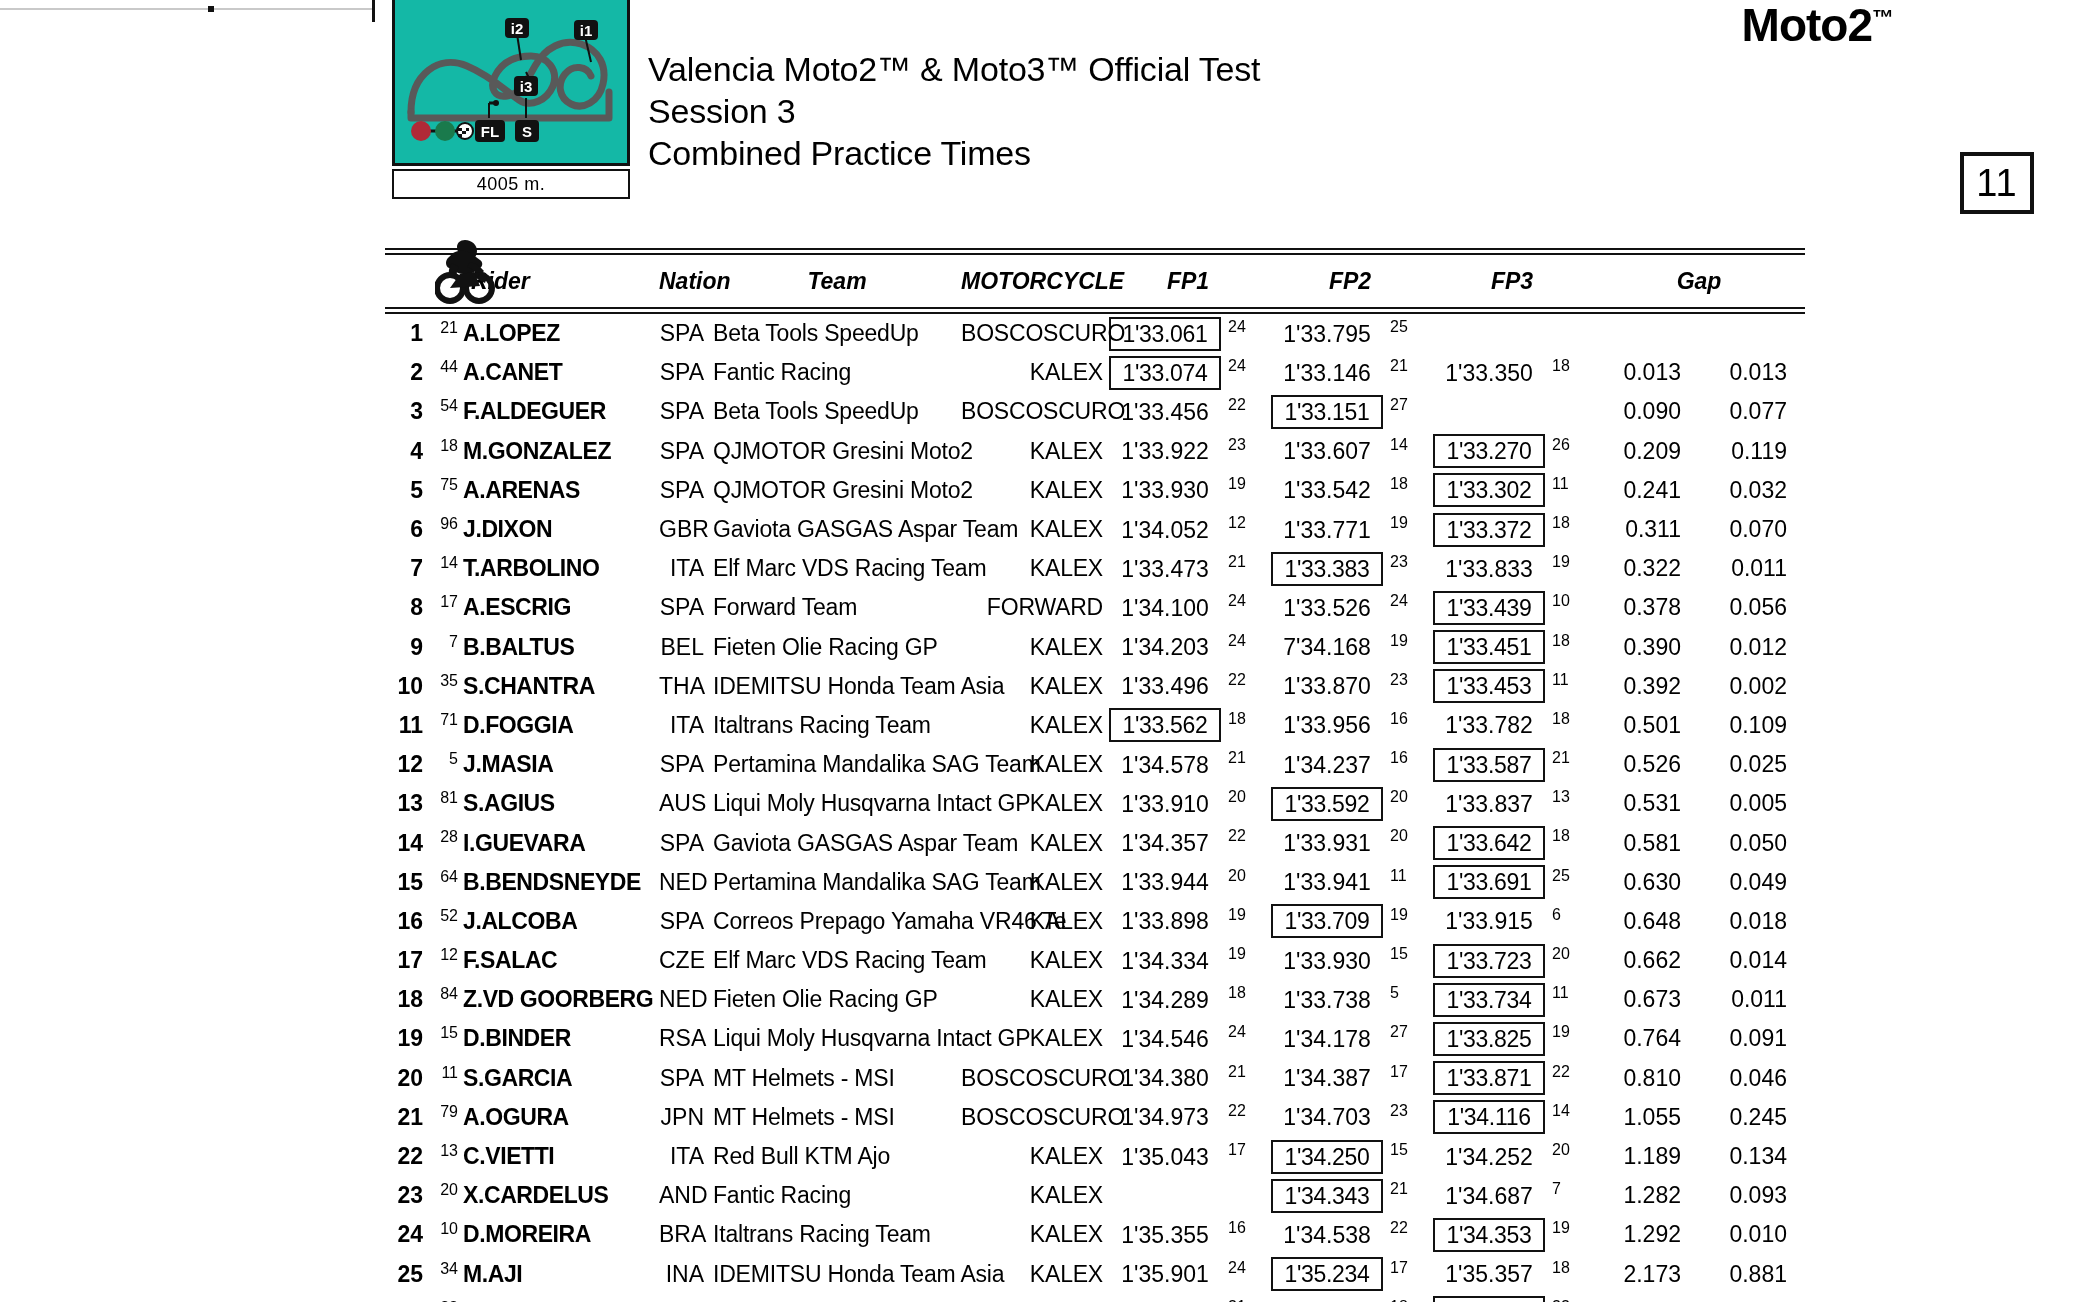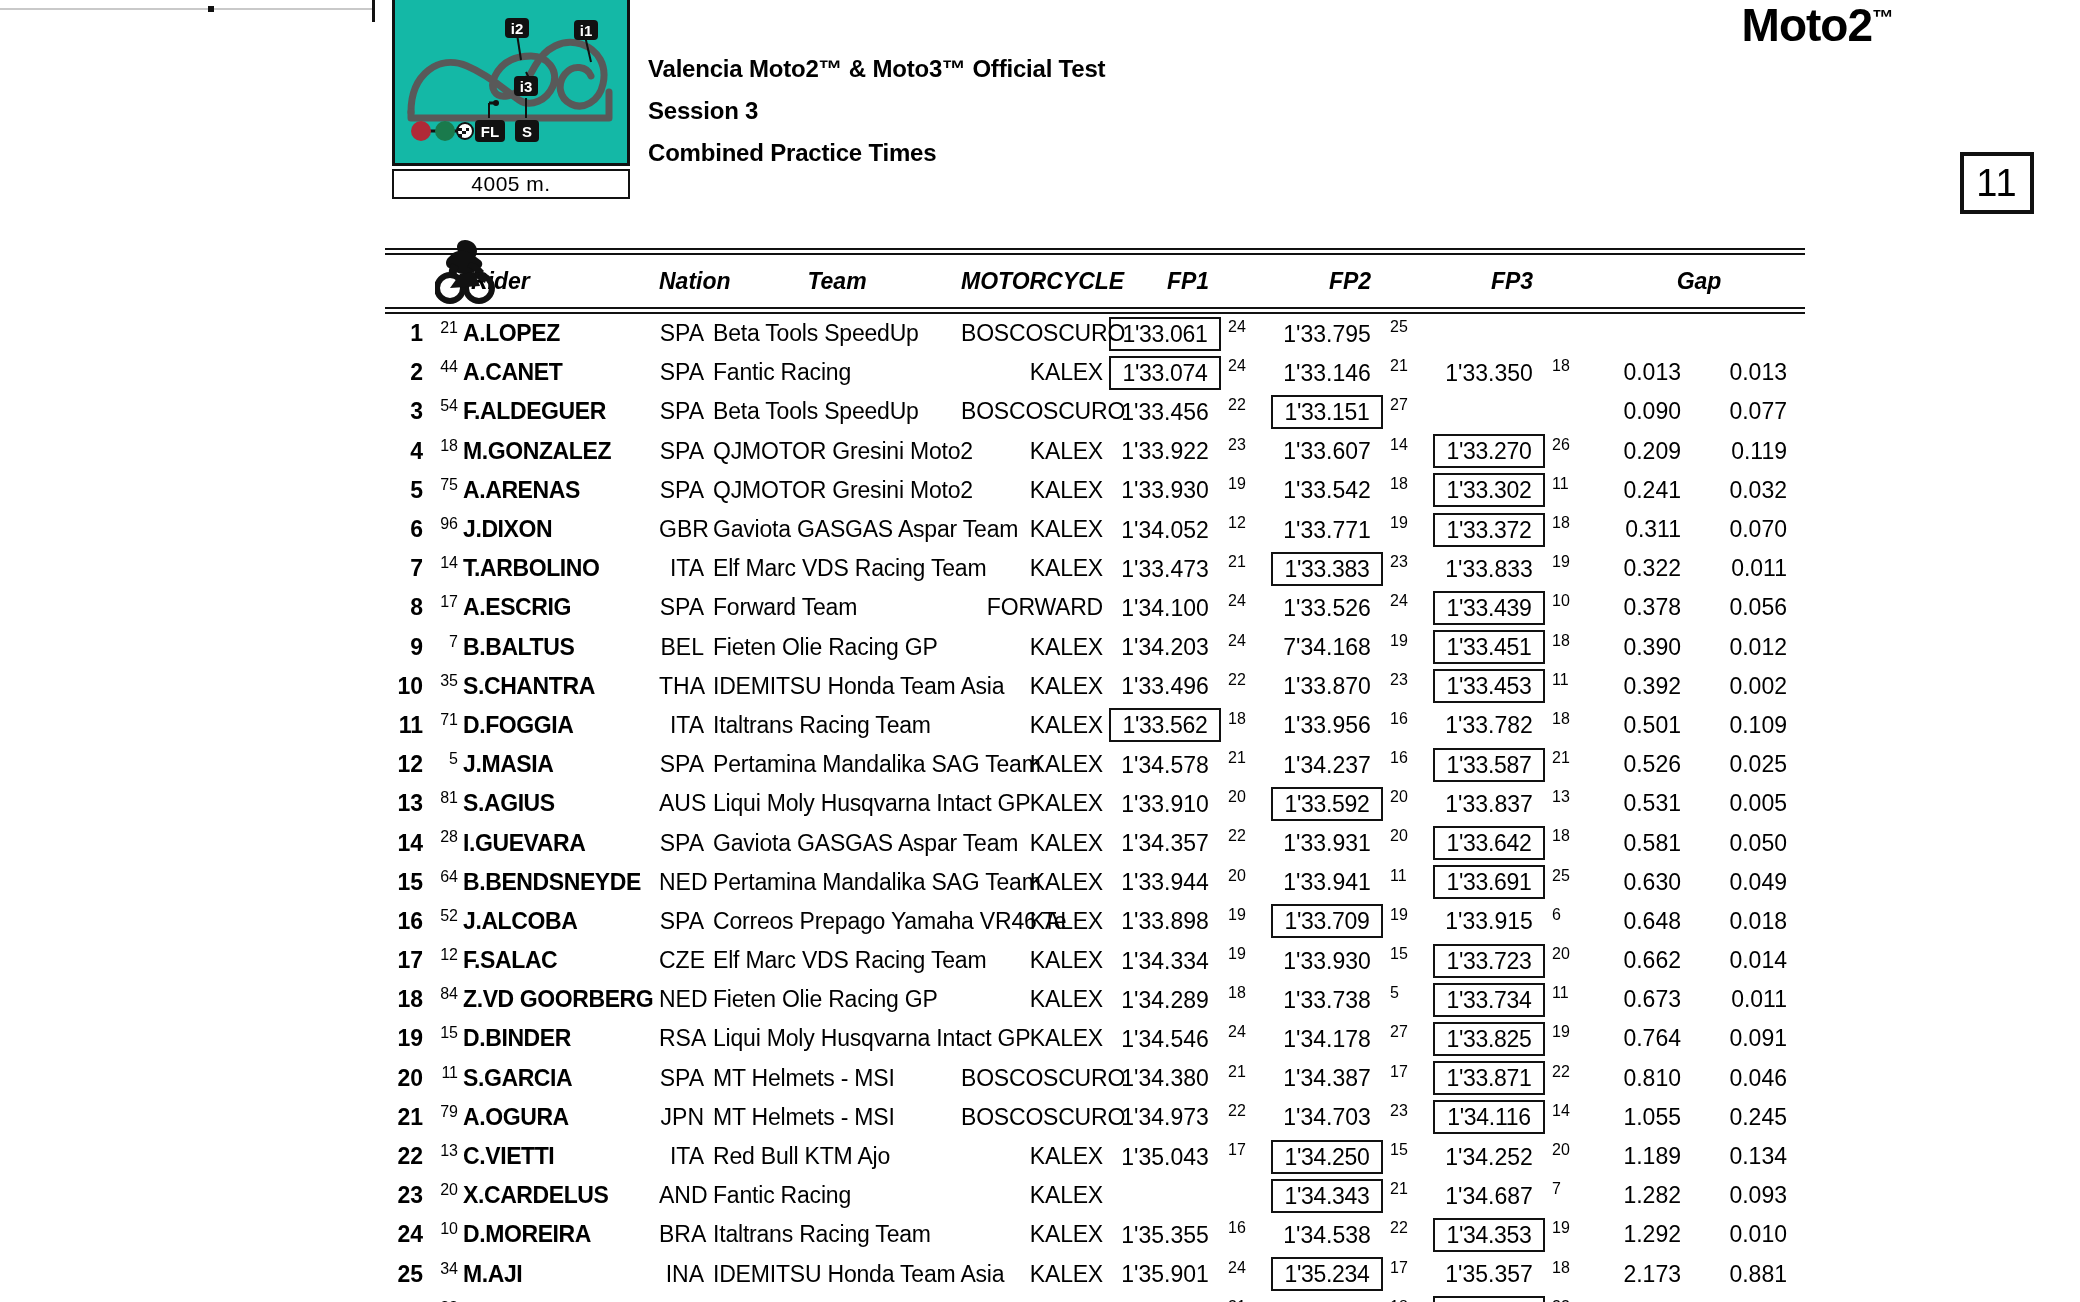--- a/index.html
+++ b/index.html
@@ -72,35 +72,35 @@
   #circuit-map svg { display: block; }
   #circuit-length {
     margin-top: 3px;
     width: 238px;
     height: 30px;
     border: 2px solid #111;
     box-sizing: border-box;
     display: flex;
     align-items: center;
     justify-content: center;
-    font-size: 21px;
+    font-size: 18px;
     letter-spacing: .5px;
     background: #fff;
   }
 
   
   #title-block {
     position: absolute;
     left: 648px;
     top: 48px;
     width: 820px;
   }
   #title-block .tline {
-    font-weight: bold;
-    font-size: 24px;
+    font-weight: normal;
+    font-size: 34px;
     line-height: 42px;
     letter-spacing: -0.2px;
     white-space: nowrap;
   }
 
   
   #category-logo {
     position: absolute;
     right: 186px;
     top: -2px;

